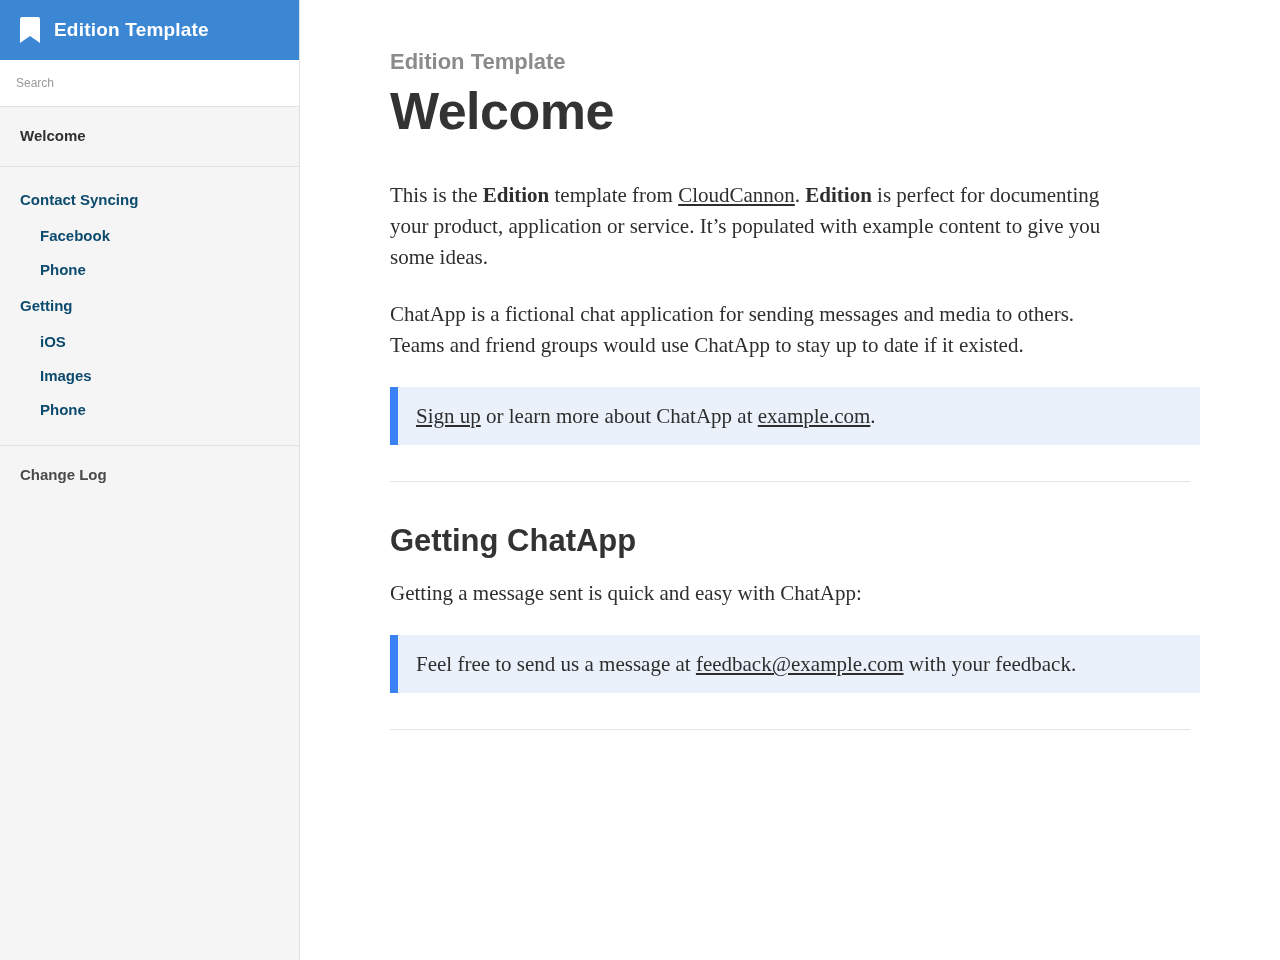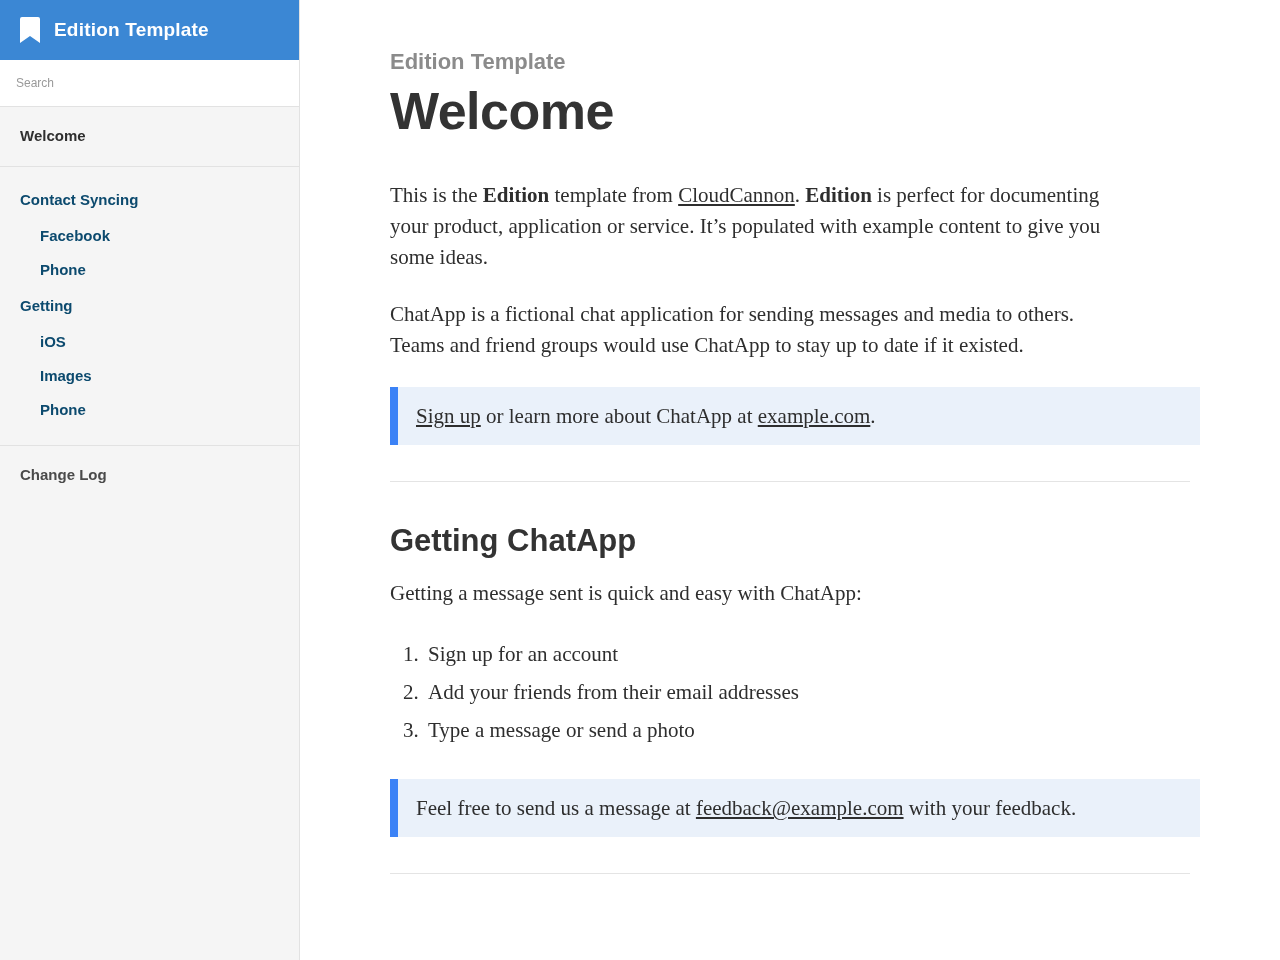--- a/index.html
+++ b/index.html
@@ -253,25 +253,20 @@
 
       <div class="note">
         <a class="link" href="#">Sign up</a><span> or learn more about ChatApp at </span><a class="link" href="#">example.com</a><span>.</span>
       </div>
 
       <hr class="divider">
 
       <h2 class="section-title">Getting ChatApp</h2>
       <p class="body">Getting a message sent is quick and easy with ChatApp:</p>
 
-      <ol class="steps">
-        <li>Sign up for an account</li>
-        <li>Add your friends from their email addresses</li>
-        <li>Type a message or send a photo</li>
-      </ol>
 
       <div class="note">
         <span>Feel free to send us a message at </span><a class="link" href="#">feedback@example.com</a><span> with your feedback.</span>
       </div>
 
       <hr class="divider">
 
     </div>
   </main>
 

